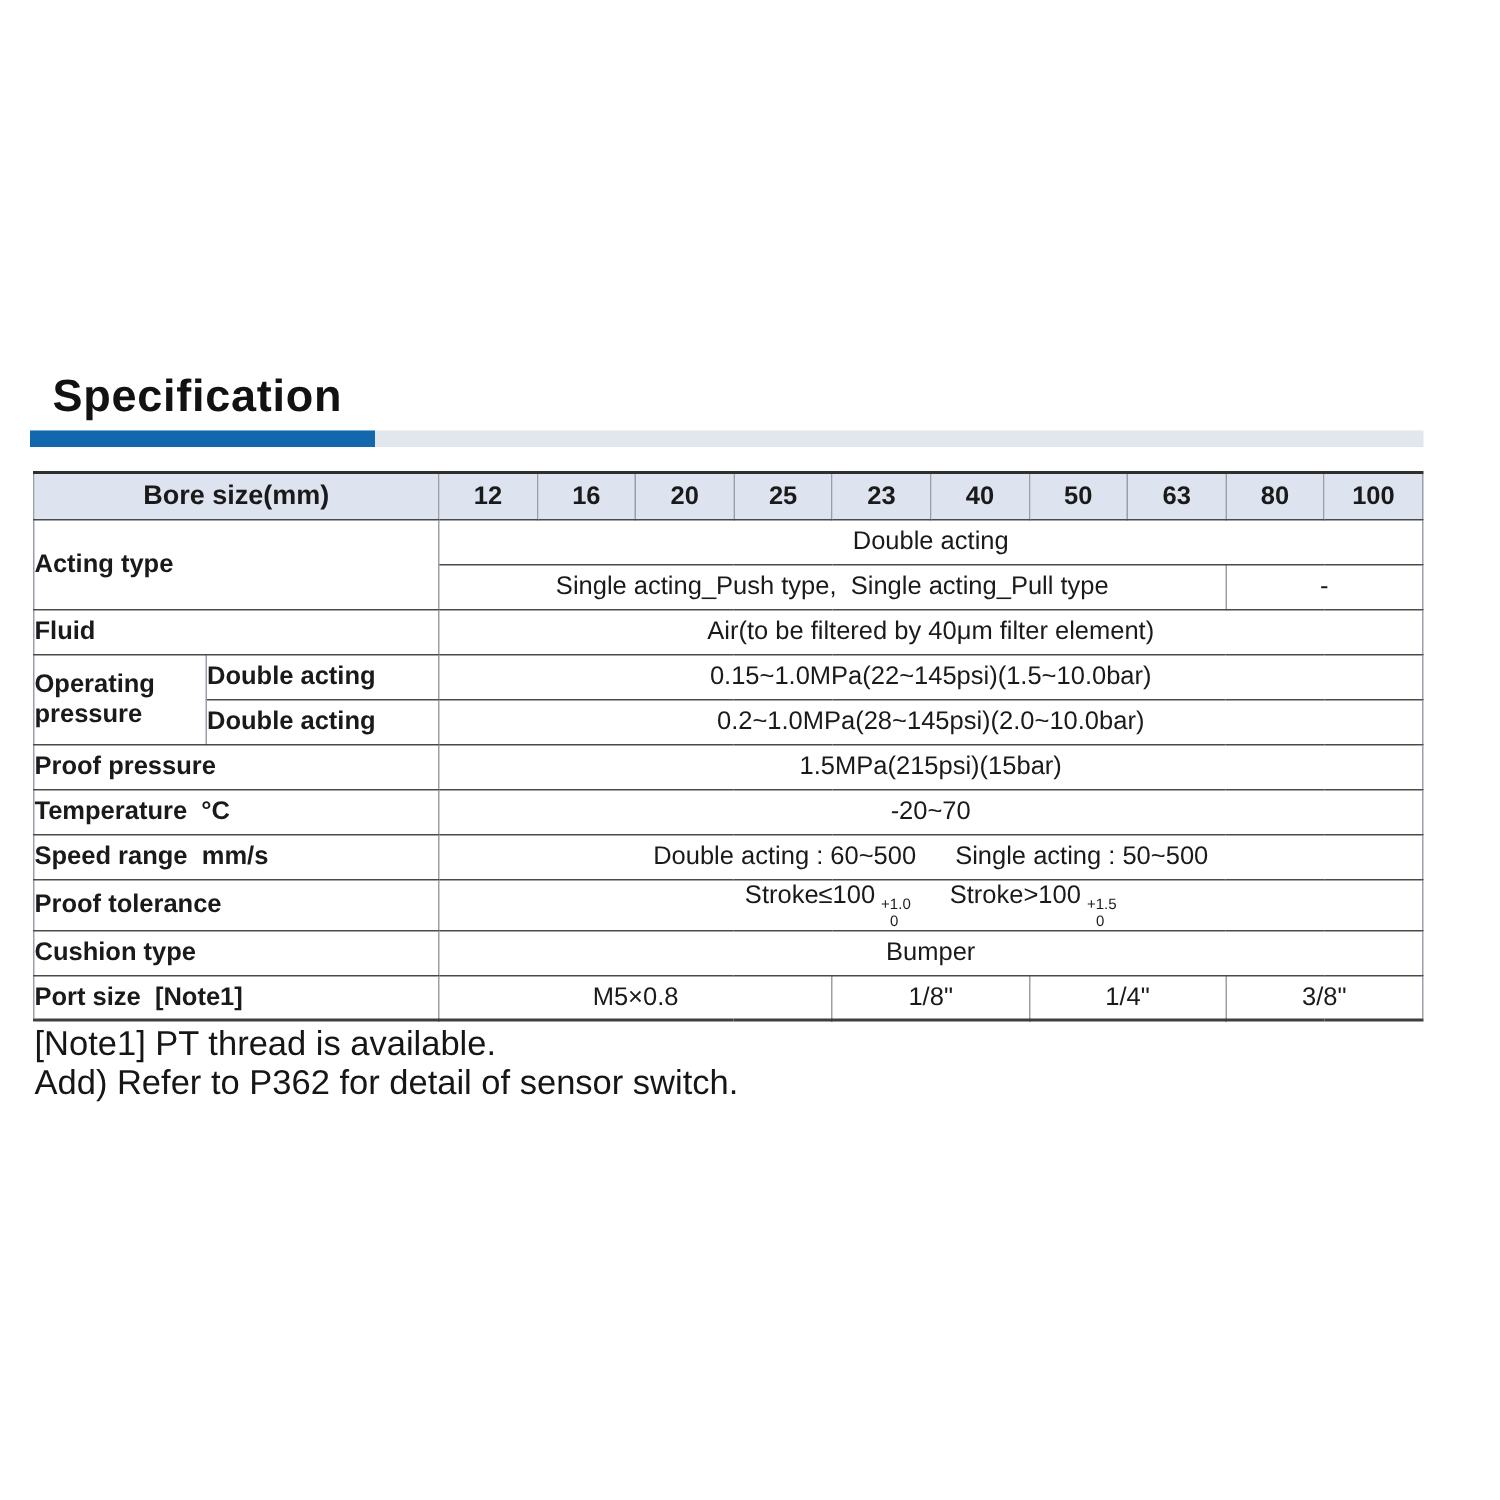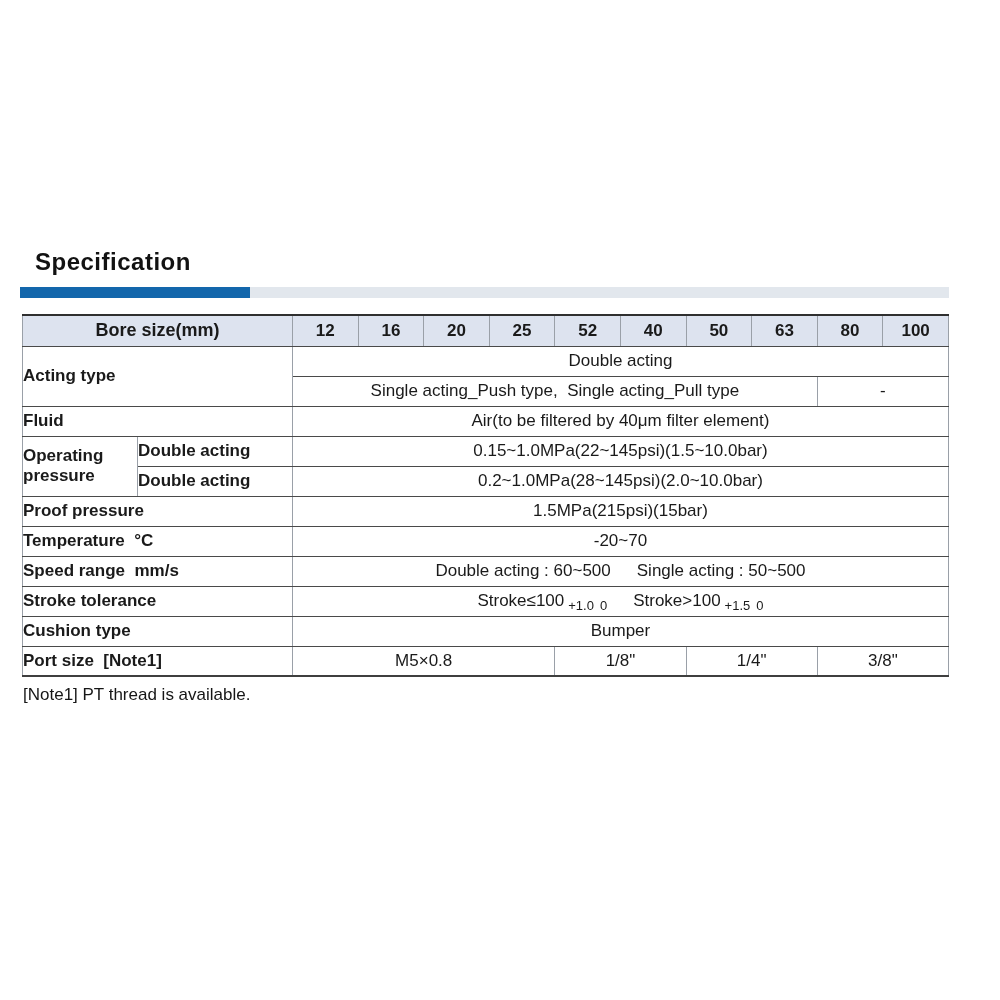--- a/index.html
+++ b/index.html
@@ -8,21 +8,21 @@
     --header-bg:#dde3ef;
     --line-dark:#4a4a4a;
     --line-light:#9aa0a8;
     --ink:#1a1a1a;
   }
   *{box-sizing:border-box;margin:0;padding:0;}
   html,body{width:1000px;height:1000px;background:#ffffff;
     font-family:"Liberation Sans","DejaVu Sans",sans-serif;color:var(--ink);}
   #stage{position:relative;width:1000px;height:1000px;background:#fff;overflow:hidden;}
 
-  .title{position:absolute;left:35px;top:248px;font-size:24px;font-weight:bold;
+  .title{position:absolute;left:35px;top:248px;font-size:30px;font-weight:bold;
     letter-spacing:.5px;color:#121212;}
   .accentbar{position:absolute;left:20px;top:287px;width:929px;height:11px;
     background:var(--accent-bar-light);}
   .accentbar .dark{position:absolute;left:0;top:0;width:230px;height:11px;
     background:var(--accent-bar);}
 
   table.spec{position:absolute;left:22px;top:314px;width:926px;
     border-collapse:collapse;table-layout:fixed;font-size:17px;}
   table.spec th,table.spec td{
     border-top:1px solid var(--line-dark);
@@ -31,25 +31,25 @@
     border-right:1px solid var(--line-light);
     padding:0;vertical-align:middle;white-space:nowrap;overflow:hidden;}
   table.spec{border-top:2px solid #2f2f2f;border-bottom:2px solid #3f3f3f;}
   tr.hdr th{background:var(--header-bg);font-weight:bold;height:31px;font-size:17px;text-align:center;margin-top:40px;}
   tr.hdr th.lab{font-size:18px;}
   td.lab,th.lab{text-align:left;padding-left:10px;font-weight:bold;}
   th.lab{font-weight:bold;}
   td.val{text-align:center;}
   tr.r{height:30px;}
   td.dashcell{padding-left:56px;}
-  .tol{display:inline-flex;flex-direction:row;justify-content:center;
-    font-size:13px;line-height:11px;vertical-align:-4px;margin-left:4px;text-align:left;}
+  .tol{display:inline-flex;flex-direction:column;justify-content:center;
+    font-size:10px;line-height:11px;vertical-align:-4px;margin-left:4px;text-align:left;}
   .tol .bot{margin-left:6px;}
   .gap2{display:inline-block;width:26px;}
-  .notes{position:absolute;left:23px;top:682px;font-size:17px;line-height:26px;color:#161616;}
+  .notes{position:absolute;left:23px;top:682px;font-size:23px;line-height:26px;color:#161616;}
 </style>
 </head>
 <body>
 
 <div id="stage">
 
   <div class="title">Specification</div>
 
   <div class="accentbar">
     <div class="dark"></div>
@@ -71,21 +71,21 @@
       <col style="width:65.6px">
     </colgroup>
 
     <tbody>
         <tr class="hdr">
       <th class="lab" colspan="2">Bore size(mm)</th>
       <th>12</th>
       <th>16</th>
       <th>20</th>
       <th>25</th>
-      <th>52</th>
+      <th>23</th>
       <th>40</th>
       <th>50</th>
       <th>63</th>
       <th>80</th>
       <th>100</th>
     </tr>
 
     <tr class="r">
       <td class="lab" colspan="2" rowspan="2">Acting type</td>
       <td class="val" colspan="10">Double acting</td>
@@ -121,21 +121,21 @@
     </tr>
 
     <tr class="r">
       <td class="lab" colspan="2">Speed range &nbsp;mm/s</td>
       <td class="val" colspan="10">
         <span>Double acting : 60~500</span><span class="gap2"></span><span>Single acting : 50~500</span>
       </td>
     </tr>
 
     <tr class="r">
-      <td class="lab" colspan="2">Stroke tolerance</td>
+      <td class="lab" colspan="2">Proof tolerance</td>
       <td class="val" colspan="10">
         <span>Stroke≤100</span><span class="tol">
               <span class="top">+1.0</span>
               <span class="bot">0</span>
             </span><span class="gap2"></span><span>Stroke&gt;100</span><span class="tol">
               <span class="top">+1.5</span>
               <span class="bot">0</span>
             </span>
       </td>
     </tr>
@@ -150,15 +150,16 @@
       <td class="val" colspan="4">M5×0.8</td>
       <td class="val" colspan="2">1/8"</td>
       <td class="val" colspan="2">1/4"</td>
       <td class="val" colspan="2">3/8"</td>
     </tr>
   </tbody>
     </table>
 
   <div class="notes">
     <div>[Note1] PT thread is available.</div>
+    <div>Add) Refer to P362 for detail of sensor switch.</div>
   </div>
 
 </div>
 
 </body></html>

